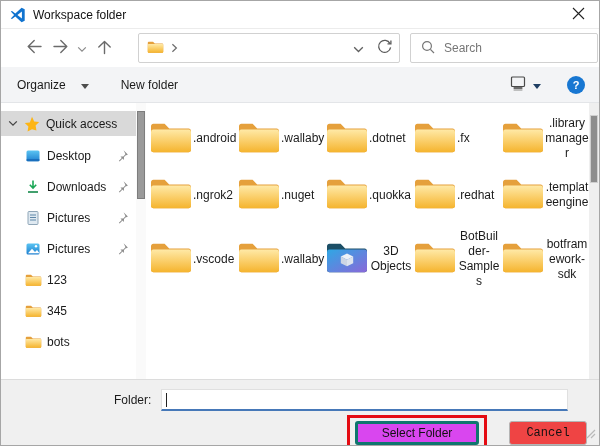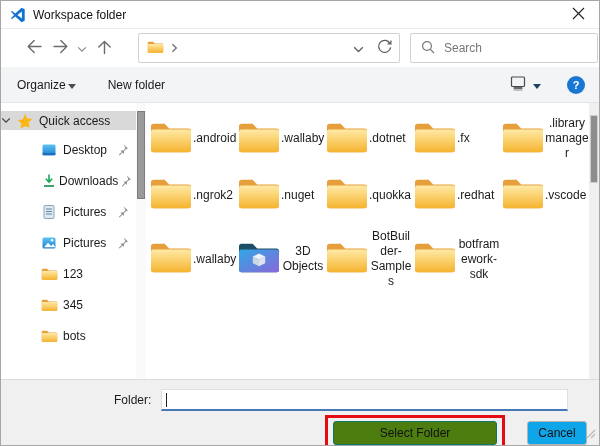--- a/index.html
+++ b/index.html
@@ -31,35 +31,35 @@
   .searchbox { margin-left:10px; width:188px; height:30px; border:1px solid #d1d1d1;
                border-radius:2px; display:flex; align-items:center; padding-left:10px; background:#fff; }
   .searchbox input { border:none; outline:none; flex:1; font:12px "Liberation Sans",sans-serif;
                      margin-left:9px; color:#333; background:transparent; min-width:0; }
   .searchbox input::placeholder { color:#767676; }
 
   
   .toolbar { height:36px; background:#f3f4f6; border-bottom:1px solid #e3e5e8;
              display:flex; align-items:center; padding:0 14px 0 16px; }
   .tool-btn { border:none; background:transparent; display:flex; align-items:center;
-              gap:2px; font:12px "Liberation Sans",sans-serif; color:#1a1a1a; cursor:pointer; height:26px; }
+              gap:15px; font:12px "Liberation Sans",sans-serif; color:#1a1a1a; cursor:pointer; height:26px; }
   .tool-organize { margin-right:32px; }
   .tool-right { margin-left:auto; display:flex; align-items:center; }
   .tool-view { display:flex; align-items:center; gap:7px; border:none; background:transparent; cursor:pointer; }
   .help-btn { margin-left:26px; width:18px; height:18px; border-radius:50%; background:#1877d2;
               color:#fff; font-size:11px; font-weight:bold; border:none; display:flex;
               align-items:center; justify-content:center; cursor:pointer; }
 
   
   .content { display:flex; height:276px; background:#fff; }
 
   .sidebar { width:135px; padding-top:8px; flex:none; }
   .side-item { display:flex; align-items:center; cursor:pointer; }
-  .side-item.root { height:19px; background:#d9d9d9; margin-bottom:4px; }
-  .side-item.child { height:31px; padding-left:40px; }
+  .side-item.root { height:25px; background:#d9d9d9; padding-left:7px; margin-bottom:4px; }
+  .side-item.child { height:31px; padding-left:24px; }
   .side-chev { display:flex; width:16px; }
   .side-ico { display:flex; width:20px; }
   .side-label { margin-left:2px; white-space:nowrap; }
   .side-pin { margin-left:auto; margin-right:7px; display:flex; }
 
   .side-scrollbar { width:10px; flex:none; background:#fafafa; position:relative; }
   .side-scrollbar .thumb { position:absolute; left:1px; top:8px; width:8px; height:88px;
                            background:#9a9a9a; border:1px solid #7d7d7d; cursor:pointer; }
 
   .main { flex:1; padding:10px 0 0 3px; }
@@ -77,22 +77,22 @@
   .footer { height:68px; background:#f0f0f0; border-top:1px solid #dcdcdc; }
   .folder-row { display:flex; align-items:center; padding:9px 31px 0 113px;justify-content:center; }
   .folder-row .lbl { white-space:nowrap; color:#1a1a1a; }
   .field { margin-left:10px; flex:1; height:22px; background:#fff; border:1px solid #e0e0e0;
            border-bottom:2px solid #4678b8; display:flex; align-items:center; padding-left:4px; }
   .field .caret { width:1px; height:14px; background:#222; }
   .field input { border:none; outline:none; flex:1; font:12px "Liberation Sans",sans-serif; background:transparent; }
   .btn-row { display:flex; justify-content:flex-end; align-items:center; gap:22px; padding:4px 12px 0 0; }
   .annotation { border:3px solid #e40b12; padding:3px 5px; }
   .btn { font:12px "Liberation Sans",sans-serif; height:24px; border-radius:3px; cursor:pointer; color:#111; }
-  .btn-select { width:164px; background:#4d7c0f; border:1px solid #0f766e; }
-  .btn-cancel { width:60px; background:#0ea5e9; border:1px solid #b5b5b5; }
+  .btn-select { width:124px; background:#d946ef; border:3px solid #0f766e; }
+  .btn-cancel { width:78px; background:#ef4444; border:1px solid #b5b5b5;font-family:Liberation Mono, monospace; }
   .resize-grip { position:absolute; right:3px; bottom:3px; }
 </style>
 </head>
 <body>
 
 <svg width="0" height="0" style="position:absolute" aria-hidden="true">
   <defs>
     <linearGradient id="gGold" x1="0" y1="0" x2="0" y2="1">
       <stop offset="0" stop-color="#ffe9a6"></stop>
         <stop offset="1" stop-color="#f5b42e"></stop>
@@ -416,20 +416,29 @@
             </span>
             <span class="tile-label">.redhat</span>
           </div>
           <div class="tile">
             <span class="tile-icon">
               <svg width="44" height="35" viewBox="0 0 44 35">
                 <path d="M2 6.2C2 4.8 3 3.8 4.4 3.8h11.2l4.6 4.6h19.4c1.4 0 2.4 1 2.4 2.4v19c0 1.4-1 2.4-2.4 2.4H4.4C3 32.2 2 31.2 2 29.8Z" fill="#e5a03c"></path>
                 <rect x="2" y="9.6" width="40" height="22.6" rx="2.4" fill="url(#gGold)"></rect>
               </svg>
             </span>
+            <span class="tile-label">.templateengine</span>
+          </div>
+          <div class="tile">
+            <span class="tile-icon">
+              <svg width="44" height="35" viewBox="0 0 44 35">
+                <path d="M2 6.2C2 4.8 3 3.8 4.4 3.8h11.2l4.6 4.6h19.4c1.4 0 2.4 1 2.4 2.4v19c0 1.4-1 2.4-2.4 2.4H4.4C3 32.2 2 31.2 2 29.8Z" fill="#e5a03c"></path>
+                <rect x="2" y="9.6" width="40" height="22.6" rx="2.4" fill="url(#gGold)"></rect>
+              </svg>
+            </span>
             <span class="tile-label">.vscode</span>
           </div>
           <div class="tile">
             <span class="tile-icon">
               <svg width="44" height="35" viewBox="0 0 44 35">
                 <path d="M2 6.2C2 4.8 3 3.8 4.4 3.8h11.2l4.6 4.6h19.4c1.4 0 2.4 1 2.4 2.4v19c0 1.4-1 2.4-2.4 2.4H4.4C3 32.2 2 31.2 2 29.8Z" fill="#e5a03c"></path>
                 <rect x="2" y="9.6" width="40" height="22.6" rx="2.4" fill="url(#gGold)"></rect>
               </svg>
             </span>
             <span class="tile-label">.wallaby</span>

